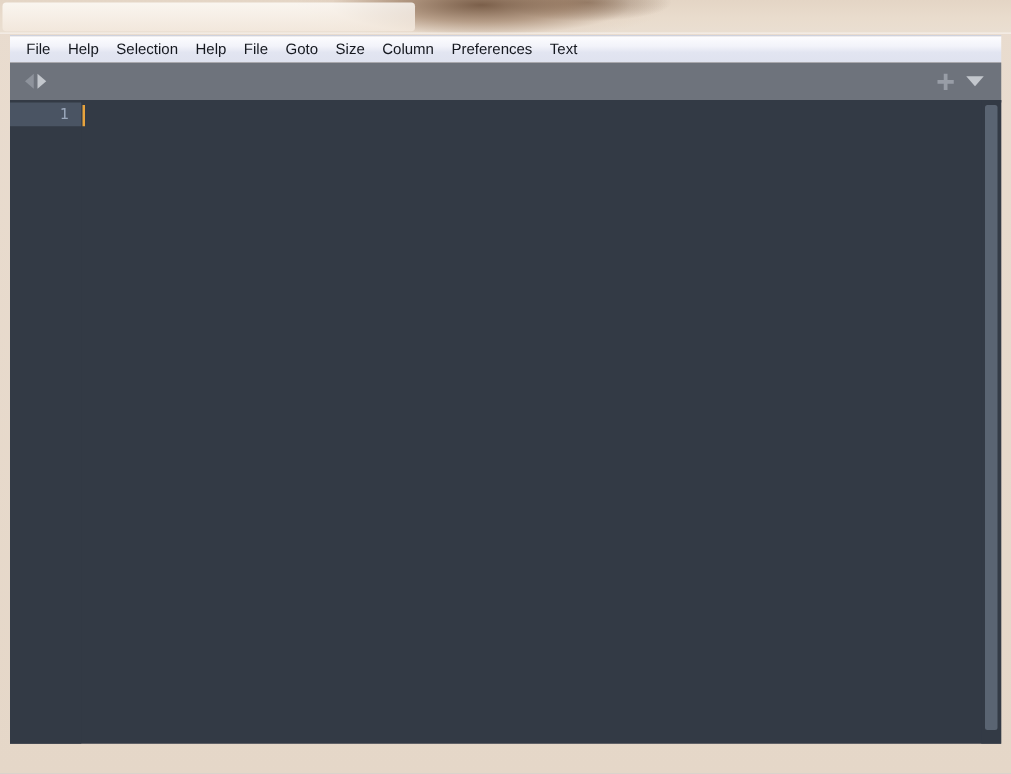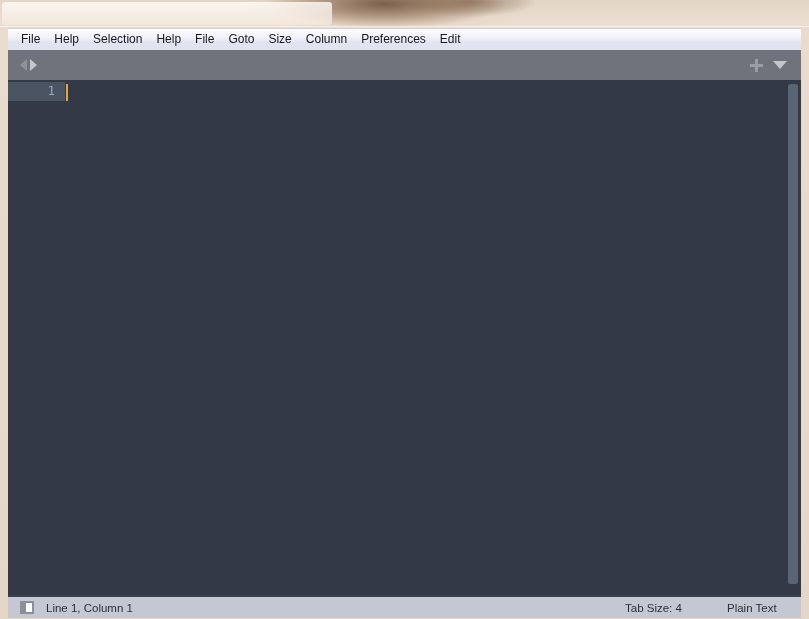--- a/index.html
+++ b/index.html
@@ -291,21 +291,21 @@
   <div id="menubar">
     <div class="menu-item">File</div>
     <div class="menu-item">Help</div>
     <div class="menu-item">Selection</div>
     <div class="menu-item">Help</div>
     <div class="menu-item">File</div>
     <div class="menu-item">Goto</div>
     <div class="menu-item">Size</div>
     <div class="menu-item">Column</div>
     <div class="menu-item">Preferences</div>
-    <div class="menu-item">Edit</div>
+    <div class="menu-item">Text</div>
   </div>
 
   <div id="tabbar">
     <div id="tab-nav">
       <span class="tri tri-left"></span>
       <span class="tri tri-right"></span>
     </div>
     <div id="tab-actions">
       <span id="new-tab-plus"></span>
       <span id="tab-menu-caret"></span>
@@ -317,20 +317,14 @@
     <div id="gutter">
       <div id="gutter-active-row"></div>
       <div id="line-number">1</div>
     </div>
     <div id="caret"></div>
     <div id="vscrollbar-track">
       <div id="vscrollbar-thumb"></div>
     </div>
   </div>
 
-  <div id="statusbar">
-    <span id="sidebar-toggle-icon"></span>
-    <span id="status-position">Line 1, Column 1</span>
-    <span id="status-tabsize">Tab Size: 4</span>
-    <span id="status-syntax">Plain Text</span>
-  </div>
 
 </div>
 
 </body></html>

